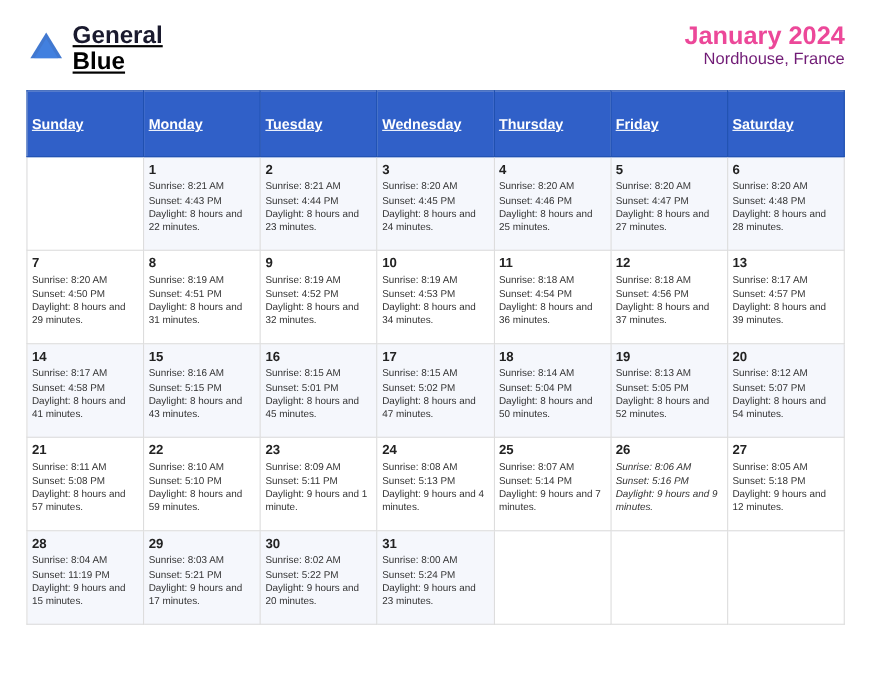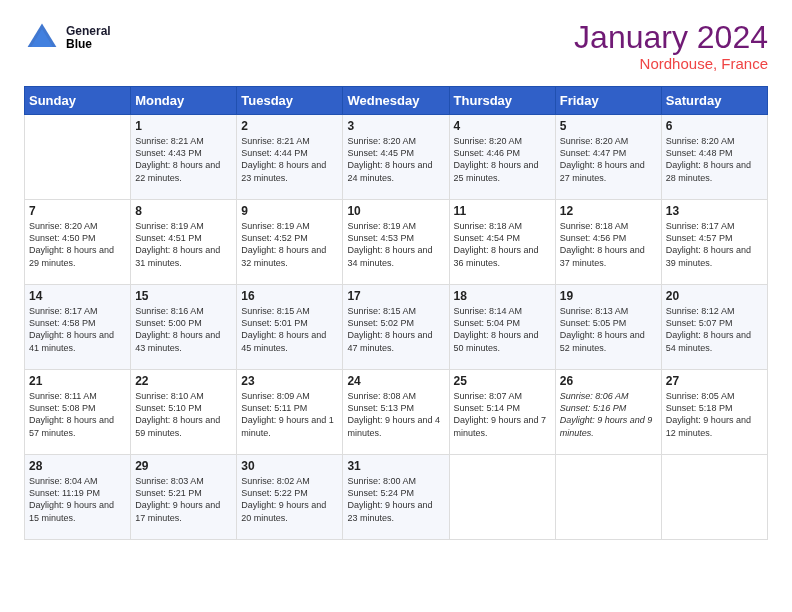--- a/index.html
+++ b/index.html
@@ -21,58 +21,60 @@
       justify-content: space-between;
       align-items: flex-start;
       margin-bottom: 14px;
     }
     .logo {
       display: flex;
       align-items: center;
       gap: 6px;
     }
     .logo-text {
-      font-size: 12px;
+      font-size: 22px;
       font-weight: bold;
       line-height: 1.1;
+      text-decoration: underline;
     }
     .logo-text .general { color: #1a1a2e; }
     .logo-text .blue { color: #000000; }
     .logo-icon {
       width: 36px;
       height: 36px;
     }
     .title-block {
       text-align: right;
     }
     .month-title {
-      font-size: 32px;
-      font-weight: normal;
-      color: #701a75;
+      font-size: 23px;
+      font-weight: bold;
+      color: #ec4899;
       line-height: 1.1;
     }
     .location {
       font-size: 15px;
-      color: #ef4444;
+      color: #701a75;
     }
     table {
       width: 100%;
       border-collapse: collapse;
       table-layout: fixed;
     }
     thead tr {
       background-color: #3060c8;
       color: #fff;
     }
     thead th {
-      padding: 6px 4px;
+      padding: 22px 4px;
       font-size: 13px;
       font-weight: bold;
       text-align: left;
       border: 1px solid #2050b0;
+      text-decoration: underline;
     }
     tbody tr {
       border-bottom: 1px solid #ccc;
     }
     tbody td {
       vertical-align: top;
       padding: 4px 4px 4px 4px;
       font-size: 9.5px;
       color: #222;
       border: 1px solid #ddd;
@@ -219,21 +221,21 @@
         <tr>
           <td>
             <span class="day-num">14</span>
             <div class="day-info" style="white-space: pre-line;">Sunrise: 8:17 AM
 Sunset: 4:58 PM
 Daylight: 8 hours and 41 minutes.</div>
           </td>
           <td>
             <span class="day-num">15</span>
             <div class="day-info" style="white-space: pre-line;">Sunrise: 8:16 AM
-Sunset: 5:00 PM
+Sunset: 5:15 PM
 Daylight: 8 hours and 43 minutes.</div>
           </td>
           <td>
             <span class="day-num">16</span>
             <div class="day-info" style="white-space: pre-line;">Sunrise: 8:15 AM
 Sunset: 5:01 PM
 Daylight: 8 hours and 45 minutes.</div>
           </td>
           <td>
             <span class="day-num">17</span>

